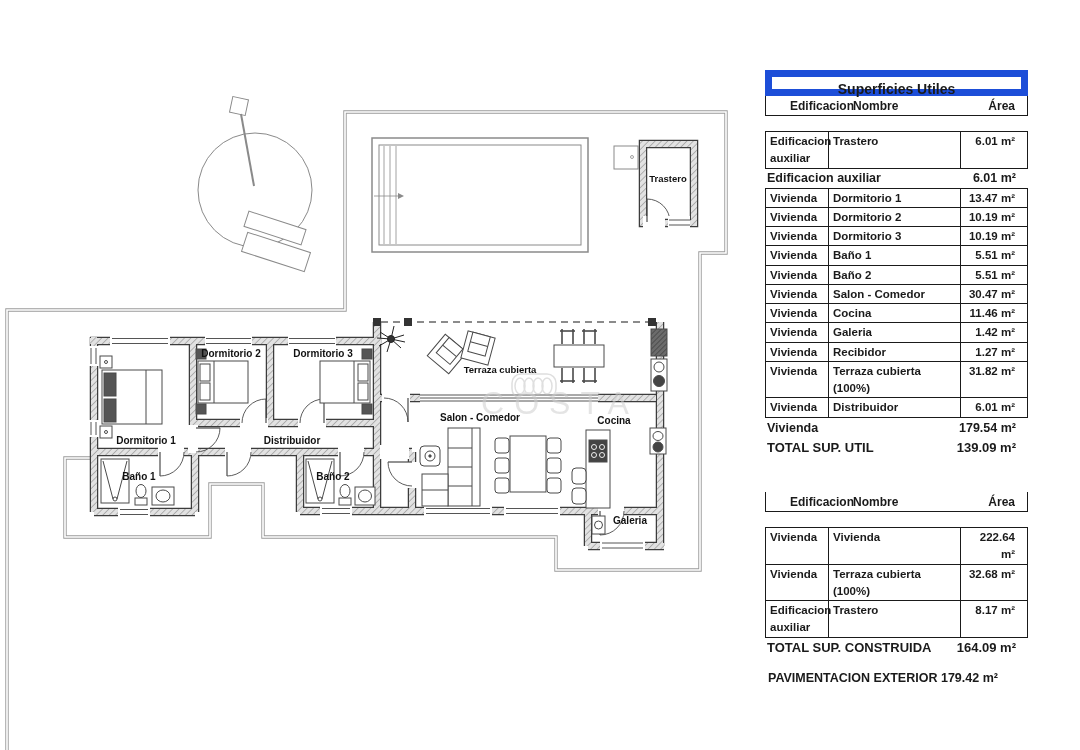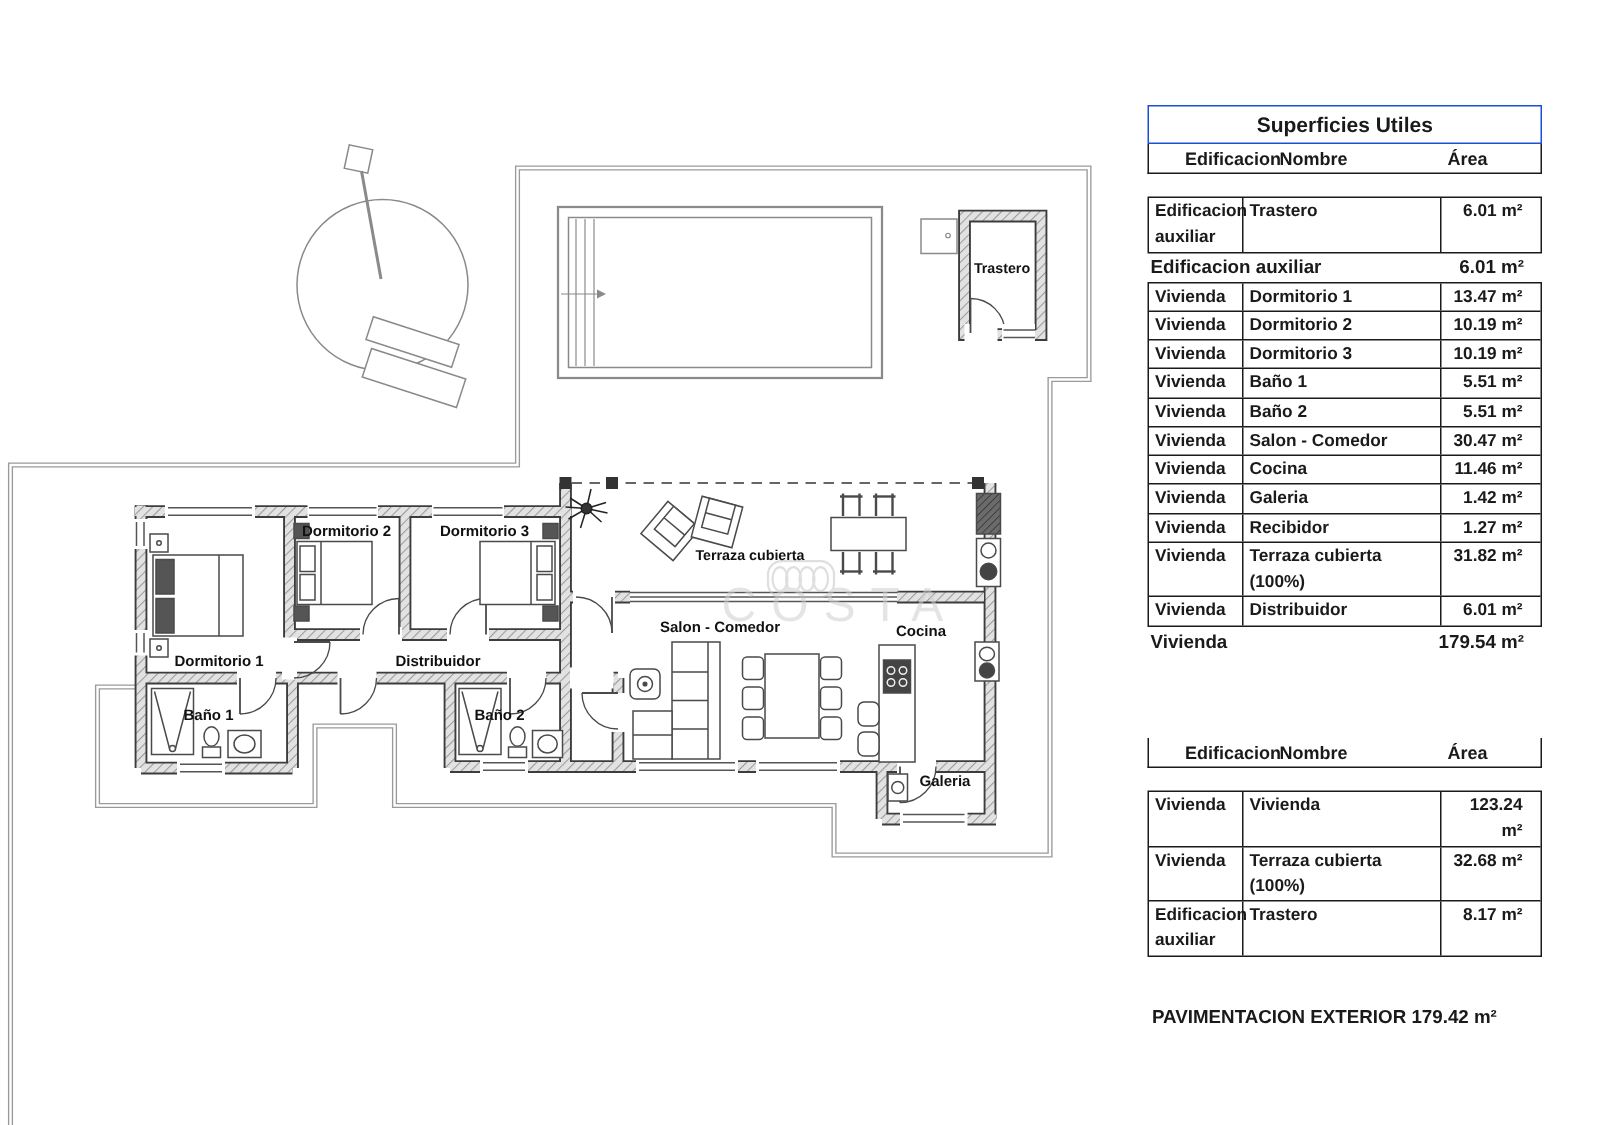--- a/index.html
+++ b/index.html
@@ -8,24 +8,24 @@
     position:relative; width:1080px; height:750px; background:#ffffff;
     font-family:"Liberation Sans", sans-serif; color:#1a1a1a; overflow:hidden;
   }
   svg text { font-family:"Liberation Sans", sans-serif; }
 
   
   .tablebox { position:absolute; width:263px; }
   .tablebox, .tablebox * { font-weight:bold; }
   #tbl-utiles { left:765px; top:70px; }
   #tbl-construida { left:765px; top:492px; }
-  .t-title { border:1px solid #1d4ed8; height:26px; line-height:25px; text-align:center; font-size:14px; }
+  .t-title { border:7px solid #1d4ed8; height:26px; line-height:25px; text-align:center; font-size:14px; }
   .t-head { border:1px solid #1a1a1a; border-top:none; display:grid; grid-template-columns:63px 1fr 66px; font-size:12px; height:20px; align-items:center;padding-left:20px; }
   .t-head .h  { padding:0 4px; }
-  .t-head .h-area { text-align:left; padding-right:12px; }
+  .t-head .h-area { text-align:right; padding-right:12px; }
   .t-gap { height:15px; }
   .tsection { border:1px solid #1a1a1a; }
   .trow { display:grid; grid-template-columns:63px 1fr 66px; border-bottom:1px solid #1a1a1a; min-height:19px; font-size:11.5px; }
   .trow:last-child { border-bottom:none; }
   .c  { padding:1px 4px 0 4px; line-height:1.5; }
   .c1 { border-right:1px solid #1a1a1a; }
   .c2 { border-right:1px solid #1a1a1a; }
   .c3 { text-align:right; padding-right:12px; }
   .subrow  { display:flex; justify-content:space-between; align-items:center; min-height:19px; font-size:12.5px; padding:0 2px; }
   .subrow .area { padding-right:10px; }
@@ -481,47 +481,55 @@
           <div class="c c1">Vivienda</div>
           <div class="c c2">Distribuidor</div>
           <div class="c c3">6.01 m²</div>
         </div>
       </div>
 
     <div class="subrow">
       <span>Vivienda</span>
       <span class="area">179.54 m²</span>
     </div>
+    <div class="totalrow">
+      <span>TOTAL SUP. UTIL</span>
+      <span class="area">139.09 m²</span>
+    </div>
   </div>
 
   <div class="tablebox" id="tbl-construida">
     <div class="t-head">
       <div class="h">Edificacion</div>
       <div class="h">Nombre</div>
       <div class="h h-area">Área</div>
     </div>
     <div class="t-gap"></div>
 
     <div class="tsection">
 
         <div class="trow">
           <div class="c c1">Vivienda</div>
           <div class="c c2">Vivienda</div>
-          <div class="c c3">123.24 m²</div>
+          <div class="c c3">222.64 m²</div>
         </div>
 
         <div class="trow">
           <div class="c c1">Vivienda</div>
           <div class="c c2">Terraza cubierta (100%)</div>
           <div class="c c3">32.68 m²</div>
         </div>
 
         <div class="trow">
           <div class="c c1">Edificacion auxiliar</div>
           <div class="c c2">Trastero</div>
           <div class="c c3">8.17 m²</div>
         </div>
       </div>
 
+    <div class="totalrow">
+      <span>TOTAL SUP. CONSTRUIDA</span>
+      <span class="area">164.09 m²</span>
+    </div>
   </div>
 
   <div class="pav-footer">PAVIMENTACION EXTERIOR 179.42 m²</div>
 </div>
 
 </body></html>

